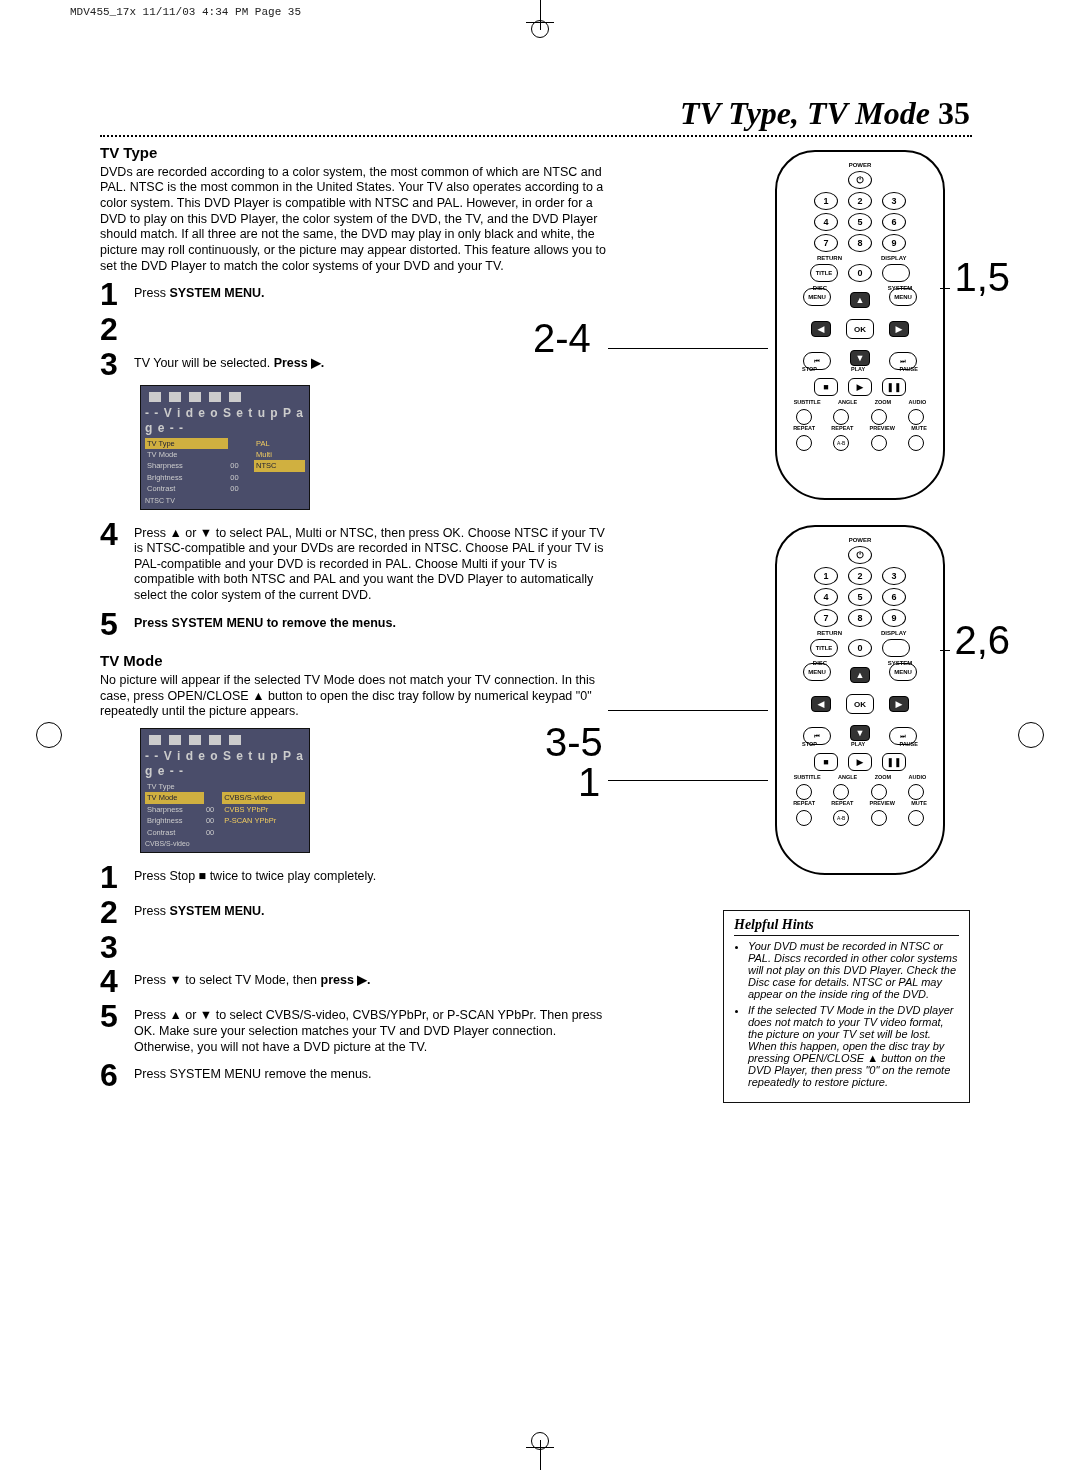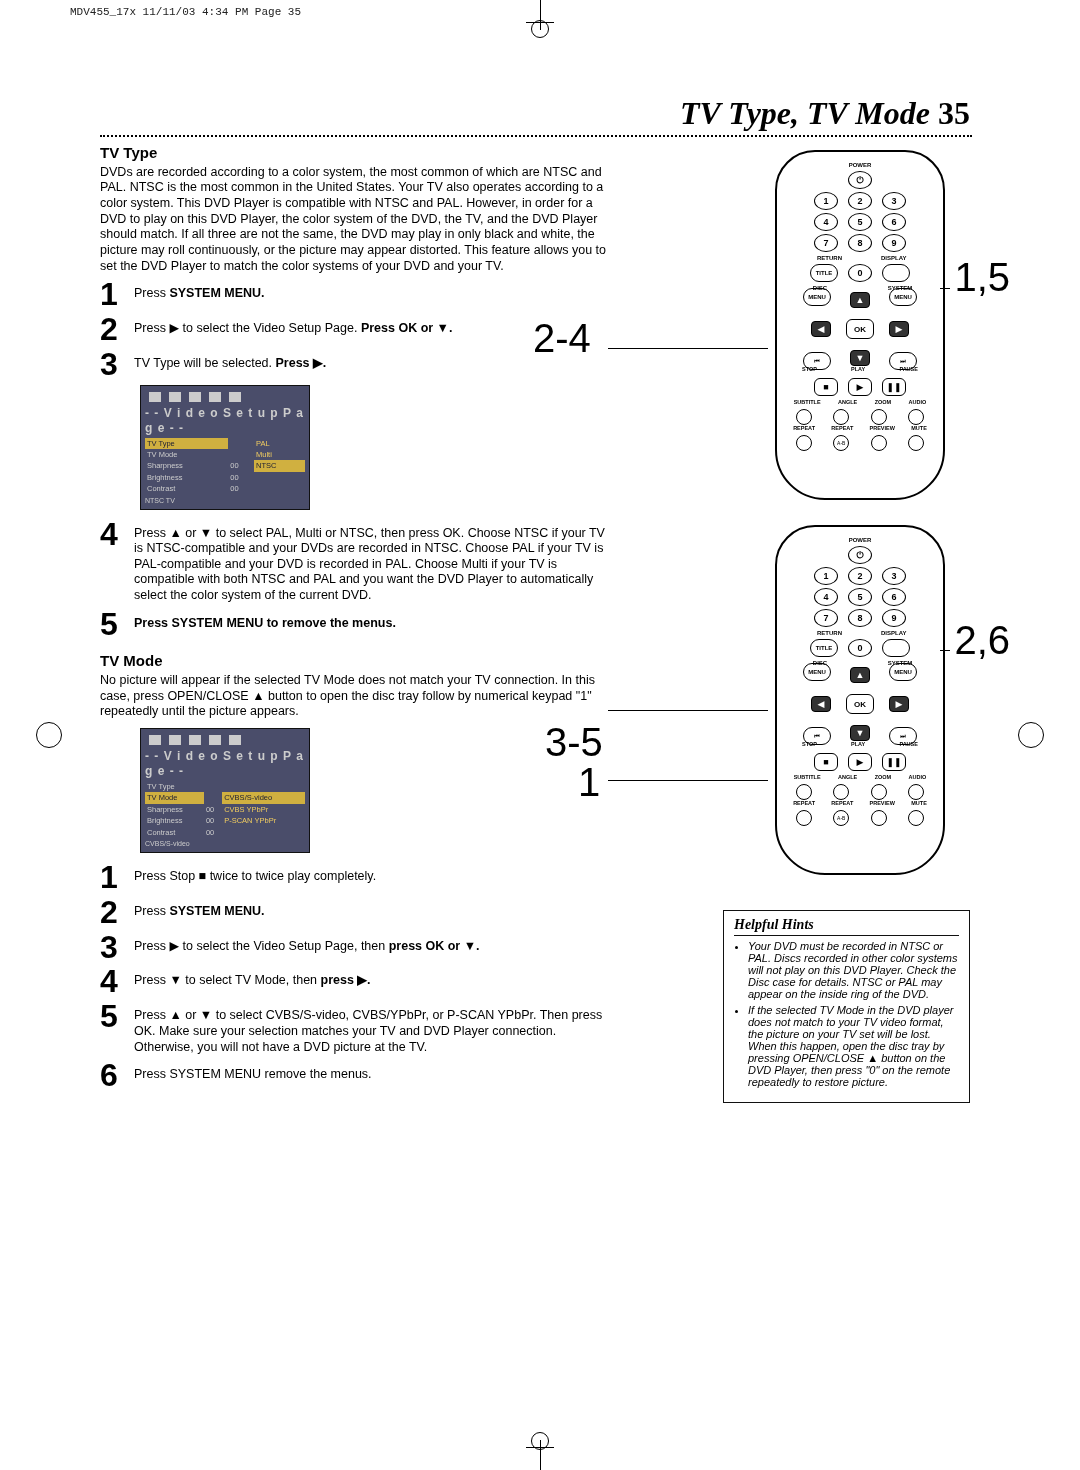--- a/index.html
+++ b/index.html
@@ -247,28 +247,25 @@
 
   <div class="steps">
     <div class="step">
       <div class="bignum">1</div>
       <div class="step-body">
         <span>Press </span><b>SYSTEM MENU.</b>
       </div>
     </div>
     <div class="step">
       <div class="bignum">2</div>
-      <div class="step-body">
-        <span>Press ▶ to select the Video Setup Page.  </span><b>Press OK or ▼.</b>
-      </div>
     </div>
     <div class="step">
       <div class="bignum">3</div>
       <div class="step-body">
-        <span>TV Type will be selected. </span><b>Press ▶.</b>
+        <span>TV Your will be selected. </span><b>Press ▶.</b>
       </div>
     </div>
   </div>
 
   <div class="oscreen">
     <div class="iconrow">
         <span></span>
         <span></span>
         <span></span>
         <span></span>
@@ -310,21 +307,21 @@
   <div class="step">
     <div class="bignum">4</div>
     <div class="step-body">Press ▲ or ▼ to select PAL, Multi or NTSC, then press OK. Choose NTSC if your TV is NTSC-compatible and your DVDs are recorded in NTSC. Choose PAL if your TV is PAL-compatible and your DVD is recorded in PAL. Choose Multi if your TV is compatible with both NTSC and PAL and you want the DVD Player to automatically select the color system of the current DVD.</div>
   </div>
   <div class="step">
     <div class="bignum">5</div>
     <div class="step-body"><b>Press SYSTEM MENU to remove the menus.</b></div>
   </div>
 
   <div class="sec-head" style="margin-top:14px;">TV Mode</div>
-  <div style="margin-top:2px;">No picture will appear if the selected TV Mode does not match your TV connection. In this case, press OPEN/CLOSE ▲  button to open the disc tray follow by numerical keypad "1" repeatedly until the picture appears.</div>
+  <div style="margin-top:2px;">No picture will appear if the selected TV Mode does not match your TV connection. In this case, press OPEN/CLOSE ▲  button to open the disc tray follow by numerical keypad "0" repeatedly until the picture appears.</div>
 
   <div class="oscreen" style="margin-top:8px;">
     <div class="iconrow">
         <span></span>
         <span></span>
         <span></span>
         <span></span>
         <span></span>
       </div>
     <div class="vsp">- -    V i d e o  S e t u p  P a g e    - -</div>
@@ -366,23 +363,20 @@
       <div class="step-body">Press Stop ■ twice to twice play completely.</div>
     </div>
     <div class="step">
       <div class="bignum">2</div>
       <div class="step-body">
         <span>Press </span><b>SYSTEM MENU.</b>
       </div>
     </div>
     <div class="step">
       <div class="bignum">3</div>
-      <div class="step-body">
-        <span>Press ▶ to select the Video Setup Page, then </span><b>press OK or ▼.</b>
-      </div>
     </div>
     <div class="step">
       <div class="bignum">4</div>
       <div class="step-body">
         <span>Press ▼ to select TV Mode, then </span><b>press ▶.</b>
       </div>
     </div>
     <div class="step">
       <div class="bignum">5</div>
       <div class="step-body">Press ▲ or ▼ to select CVBS/S-video, CVBS/YPbPr, or P-SCAN YPbPr. Then press OK. Make sure your selection matches your TV and DVD Player connection. Otherwise, you will not have a DVD picture at the TV.</div>

